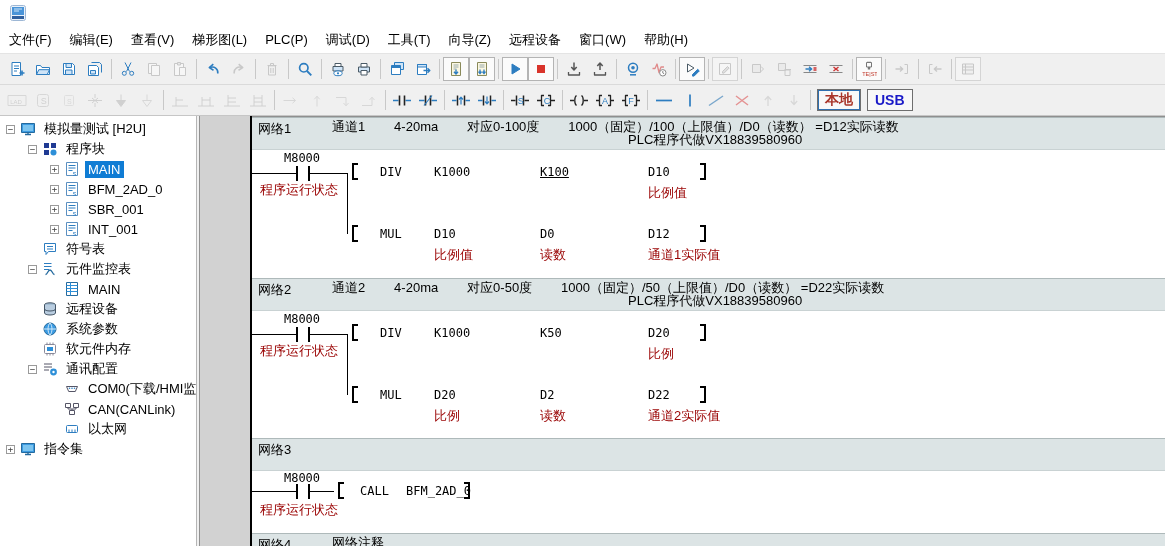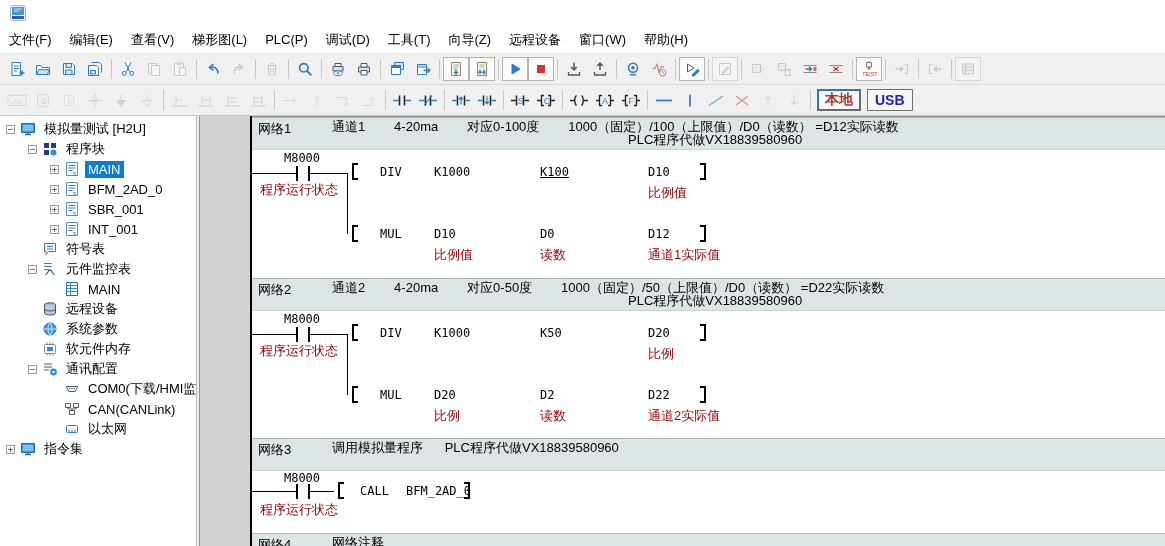--- a/index.html
+++ b/index.html
@@ -876,23 +876,20 @@
             <span class="ocmt" style="left: 178px;">比例</span>
             <span class="tkn" style="left: 284px;">D2</span>
             <span class="ocmt" style="left: 284px;">读数</span>
             <span class="tkn" style="left: 392px;">D22</span>
             <span class="ocmt" style="left: 392px;">通道2实际值</span>
             <span class="rbr" style="left: 444px;"></span>
           </div>
         </div>
         <div class="net-head">
           <span class="net-label">网络3</span>
-          <div class="net-cmt">
-            <div>调用模拟量程序      PLC程序代做VX18839580960</div>
-          </div>
         </div>
         <div class="net-body" style="height: 62px;">
           <span class="dev" style="top: 0px;">M8000</span>
           <div class="wire" style="left: 0px; top: 20px; width: 44px;"></div>
           <div class="cbar" style="left: 44px; top: 13px;"></div>
           <div class="cbar" style="left: 56px; top: 13px;"></div>
           <div class="wire" style="left: 58px; top: 20px; width: 24px;"></div>
           <span class="ccmt" style="top: 30px;">程序运行状态</span>
           <div class="irow" style="top: 13px;">
             <span class="lbr" style="left: 82px;"></span>

